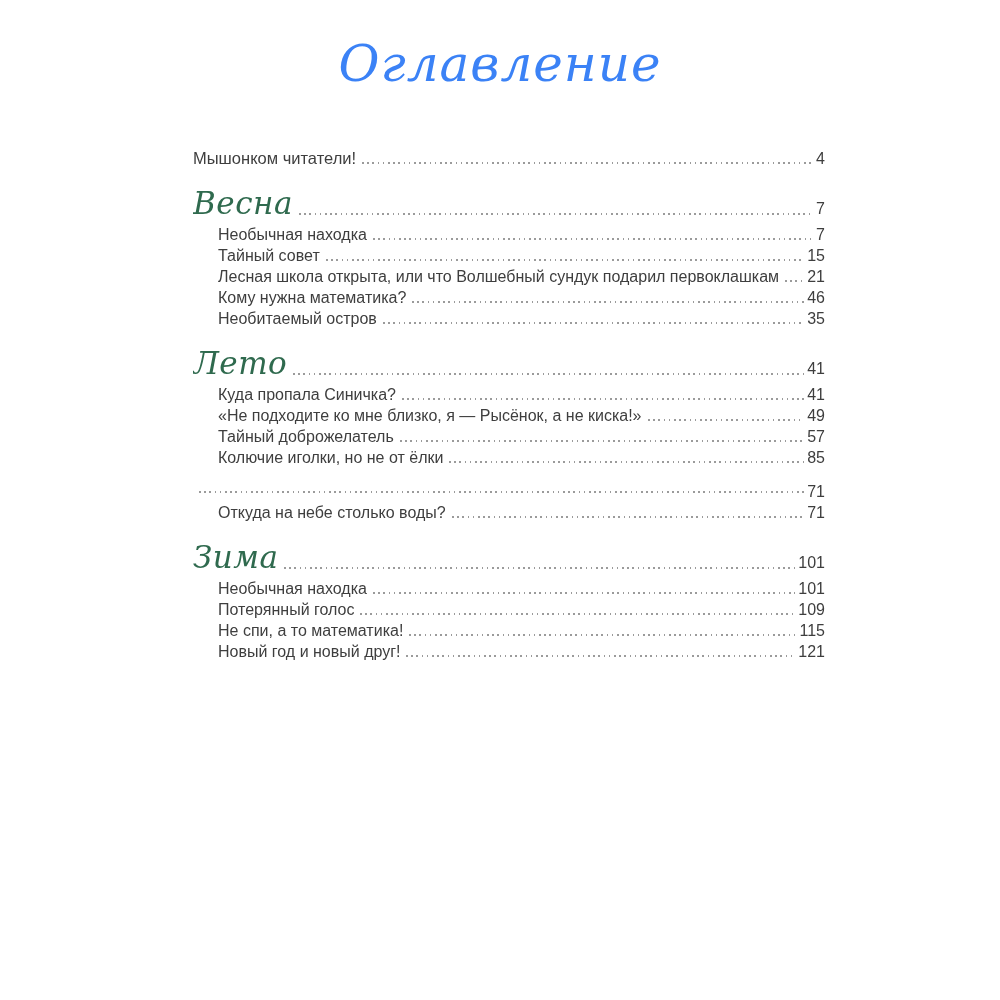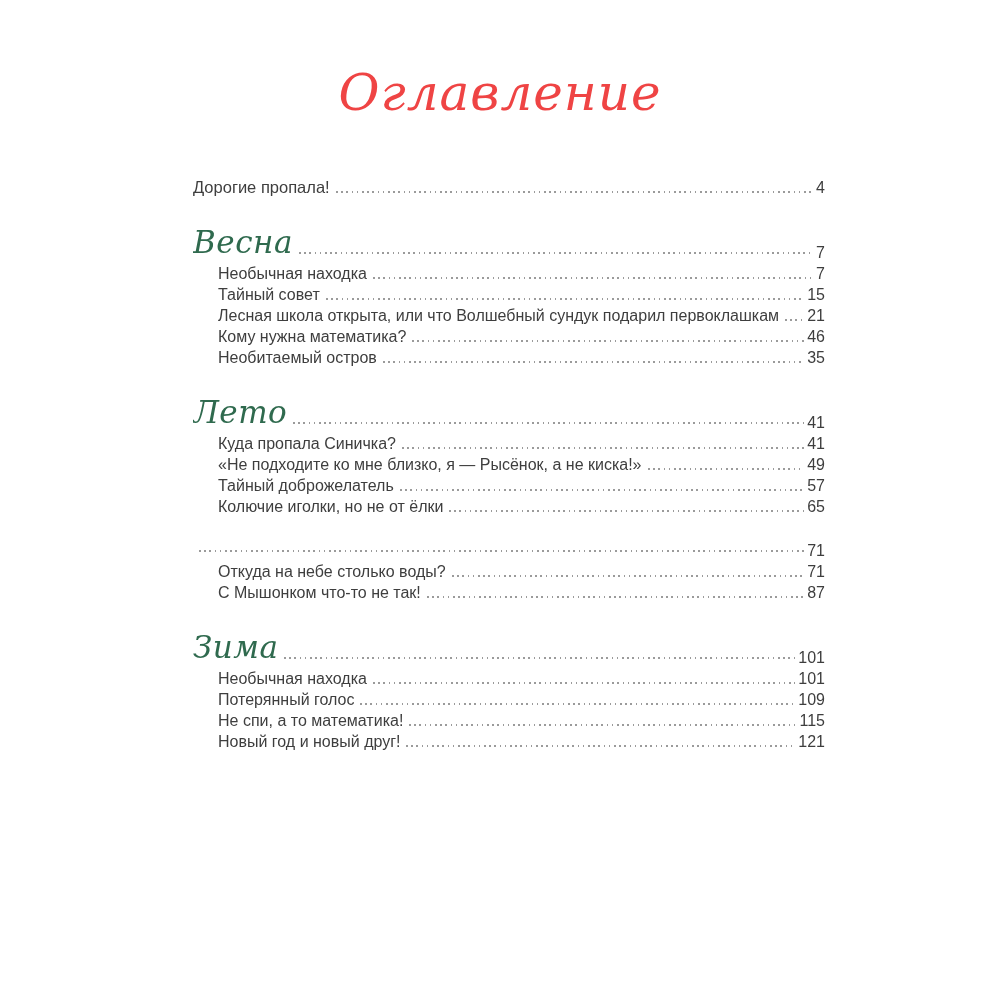--- a/index.html
+++ b/index.html
@@ -15,28 +15,28 @@
     overflow: hidden;
   }
   .page {
     width: 1000px;
     height: 1000px;
     background: #ffffff;
     box-sizing: border-box;
   }
   .page-title {
     margin: 0;
-    padding-top: 64px;
+    padding-top: 35px;
     text-align: center;
     font-family: "DejaVu Serif", serif;
     font-style: italic;
     font-weight: 400;
     font-size: 50px;
     letter-spacing: 1px;
-    color: #ef4444;
+    color: #3b82f6;
   }
   .toc {
     width: 632px;
     margin-left: 193px;
     margin-top: 56px;
   }
   .toc-row {
     display: flex;
     align-items: baseline;
     font-size: 16px;
@@ -45,22 +45,21 @@
   }
   .intro-row {
     margin-top: 0;
     font-size: 16.5px;
   }
   .entry-row {
     margin-top: 2px;
     padding-left: 25px;
   }
   .section-row {
-    margin-top: 25px;
-    align-items: flex-end;
+    margin-top: 15px;
   }
   .section-row .lab {
     font-family: "DejaVu Serif", serif;
     font-style: italic;
     font-weight: 400;
     font-size: 31px;
     line-height: 40px;
     color: #2f6a4e;
     letter-spacing: 0.5px;
   }
@@ -94,21 +93,21 @@
   }
 </style>
 </head>
 <body>
 
 <div class="page">
   <h1 class="page-title">Оглавление</h1>
 
   <div class="toc">
       <div class="toc-row intro-row">
-        <span class="lab">Дорогие пропала!</span>
+        <span class="lab">Мышонком читатели!</span>
         <span class="dots"></span>
         <span class="pg">4</span>
       </div>
       <div class="toc-row section-row">
         <span class="lab">Весна</span>
         <span class="dots"></span>
         <span class="pg">7</span>
       </div>
       <div class="toc-row entry-row">
         <span class="lab">Необычная находка</span>
@@ -151,35 +150,30 @@
         <span class="pg">49</span>
       </div>
       <div class="toc-row entry-row">
         <span class="lab">Тайный доброжелатель</span>
         <span class="dots"></span>
         <span class="pg">57</span>
       </div>
       <div class="toc-row entry-row">
         <span class="lab">Колючие иголки, но не от ёлки</span>
         <span class="dots"></span>
-        <span class="pg">65</span>
+        <span class="pg">85</span>
       </div>
       <div class="toc-row section-row">
         <span class="dots"></span>
         <span class="pg">71</span>
       </div>
       <div class="toc-row entry-row">
         <span class="lab">Откуда на небе столько воды?</span>
         <span class="dots"></span>
         <span class="pg">71</span>
-      </div>
-      <div class="toc-row entry-row">
-        <span class="lab">С Мышонком что-то не так!</span>
-        <span class="dots"></span>
-        <span class="pg">87</span>
       </div>
       <div class="toc-row section-row">
         <span class="lab">Зима</span>
         <span class="dots"></span>
         <span class="pg">101</span>
       </div>
       <div class="toc-row entry-row">
         <span class="lab">Необычная находка</span>
         <span class="dots"></span>
         <span class="pg">101</span>

